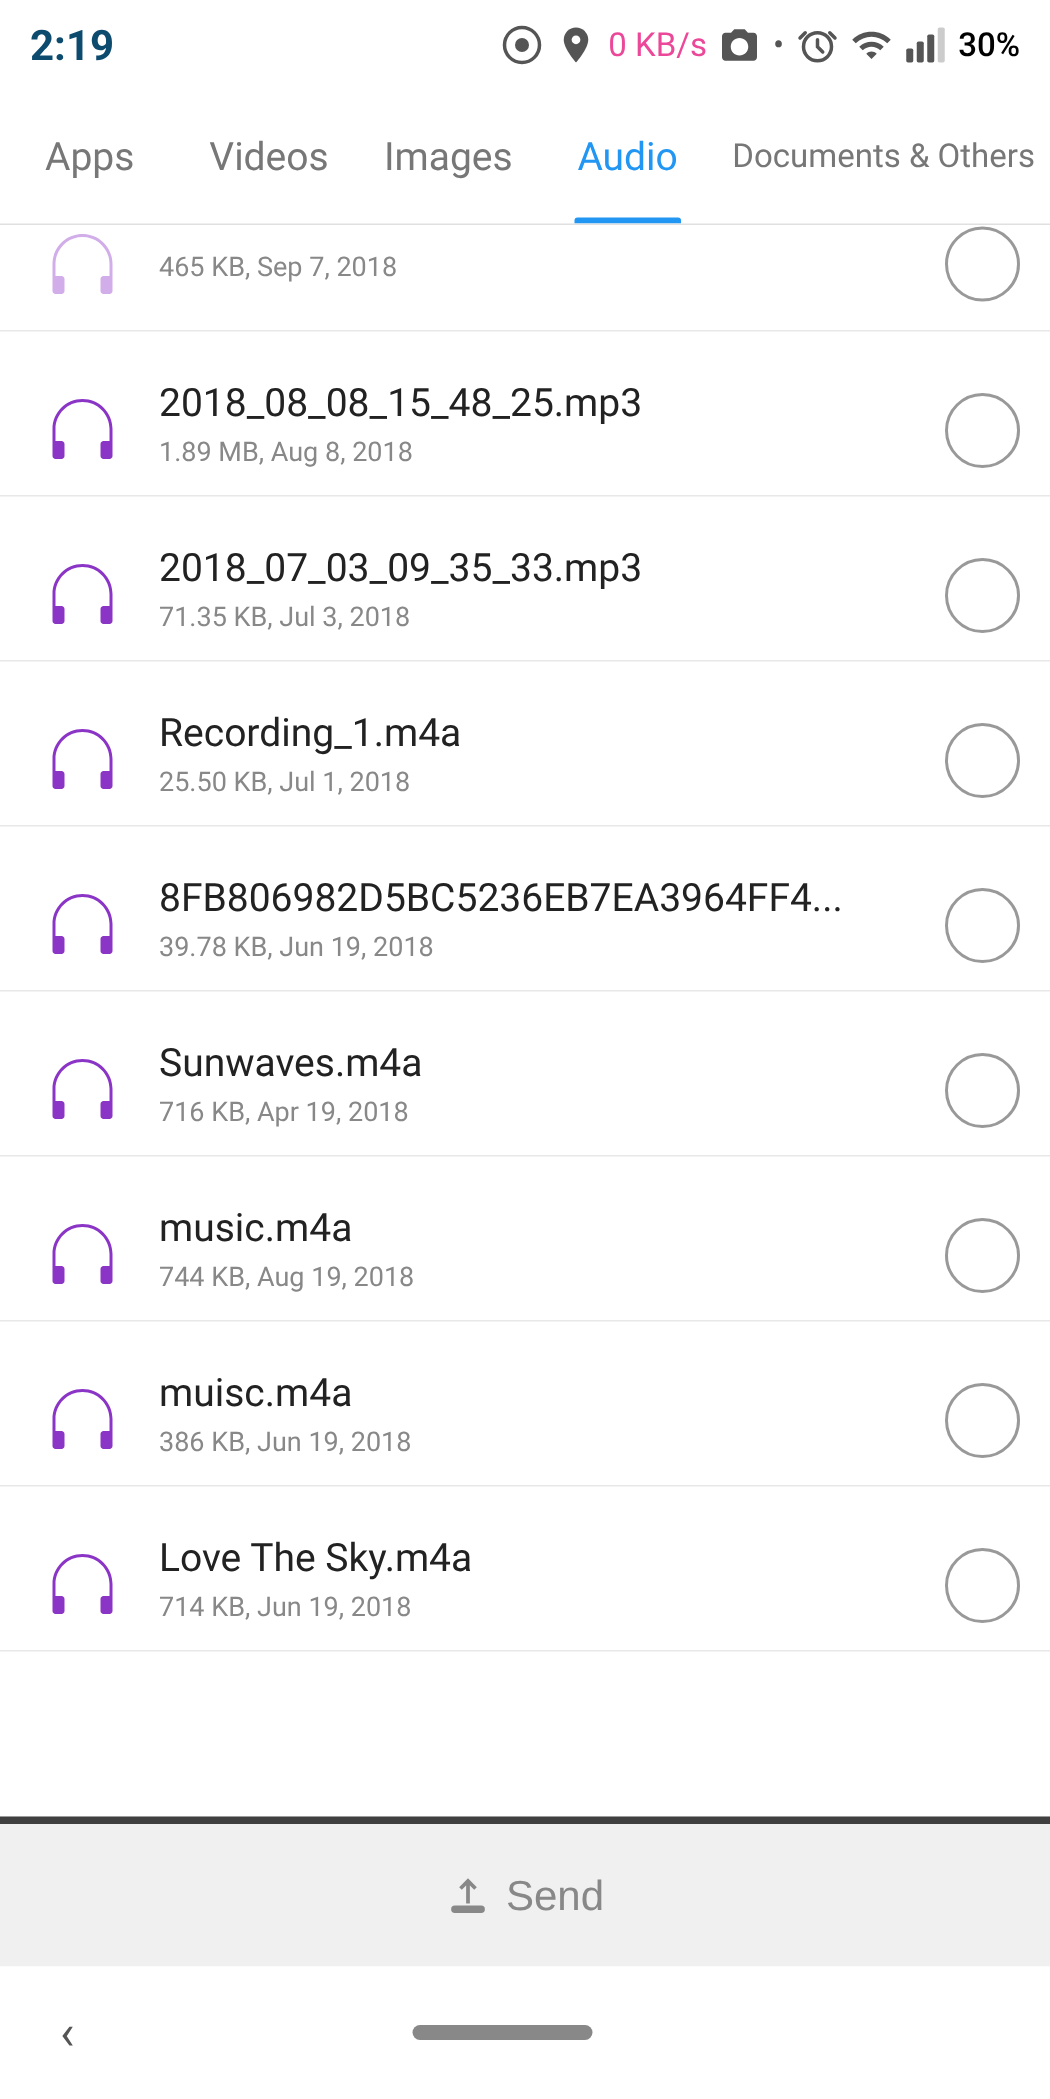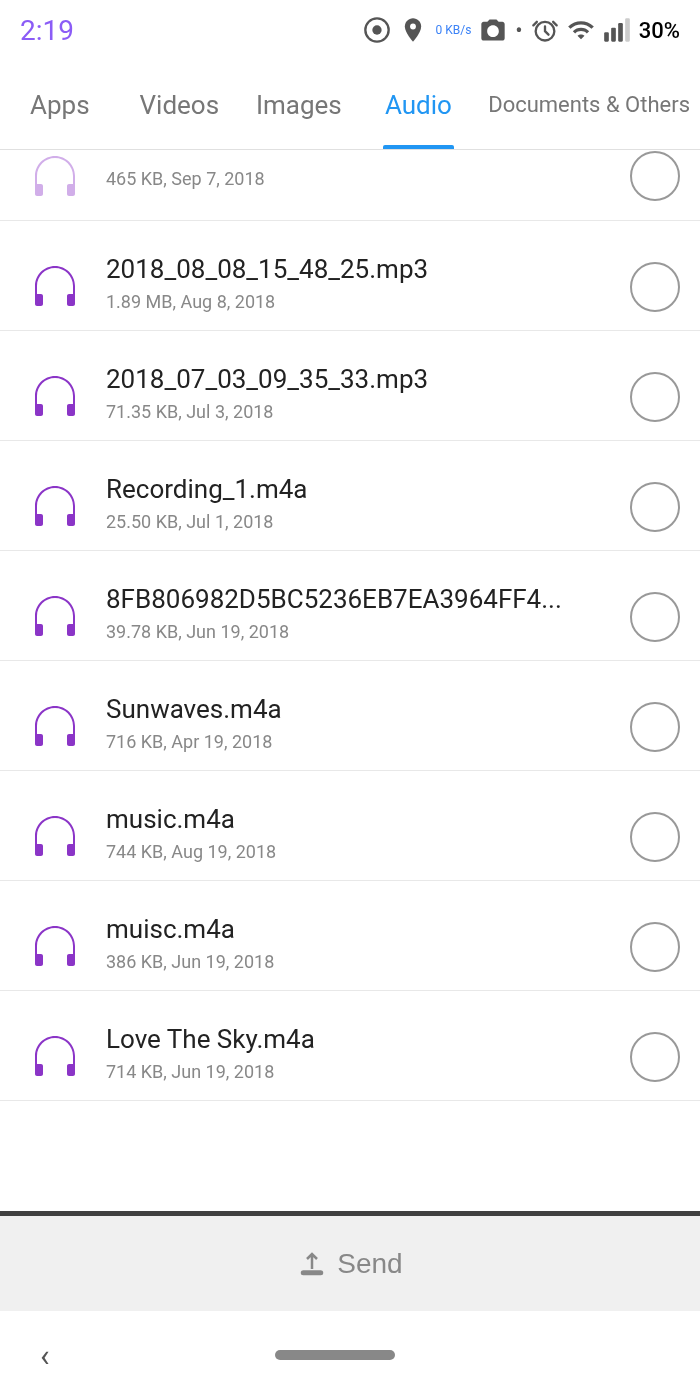--- a/index.html
+++ b/index.html
@@ -19,22 +19,22 @@
       height: 60px;
       background: #ffffff;
       display: flex;
       align-items: center;
       justify-content: space-between;
       padding: 0 20px;
     }
 
     .status-time {
       font-size: 28px;
-      font-weight: 400;
-      color: #8b5cf6;
+      font-weight: 700;
+      color: #0c4a6e;
     }
 
     .status-icons {
       display: flex;
       align-items: center;
       gap: 8px;
       font-size: 22px;
       color: #000;
     }
 
@@ -210,21 +210,21 @@
     <svg width="28" height="28" viewBox="0 0 24 24" fill="none">
       <circle cx="12" cy="12" r="10" stroke="#555" stroke-width="2"></circle>
       <circle cx="12" cy="12" r="4" fill="#555"></circle>
     </svg>
 
     <svg width="28" height="28" viewBox="0 0 24 24" fill="none">
       <path d="M12 2C8.13 2 5 5.13 5 9c0 5.25 7 13 7 13s7-7.75 7-13c0-3.87-3.13-7-7-7z" fill="#555"></path>
       <circle cx="12" cy="9" r="2.5" fill="white"></circle>
     </svg>
 
-    <span style="font-size:12px;color:#3b82f6;">0 KB/s</span>
+    <span style="font-size:22px;color:#ec4899;">0 KB/s</span>
 
     <svg width="28" height="28" viewBox="0 0 24 24" fill="none">
       <path d="M9 3L7.17 5H4C2.9 5 2 5.9 2 7v12c0 1.1.9 2 2 2h16c1.1 0 2-.9 2-2V7c0-1.1-.9-2-2-2h-3.17L15 3H9zm3 15c-2.76 0-5-2.24-5-5s2.24-5 5-5 5 2.24 5 5-2.24 5-5 5z" fill="#555"></path>
     </svg>
 
     <span style="color:#555;">•</span>
 
     <svg width="28" height="28" viewBox="0 0 24 24" fill="none">
       <circle cx="12" cy="13" r="8" stroke="#555" stroke-width="2"></circle>
       <path d="M12 9v4l3 3" stroke="#555" stroke-width="2" stroke-linecap="round"></path>

